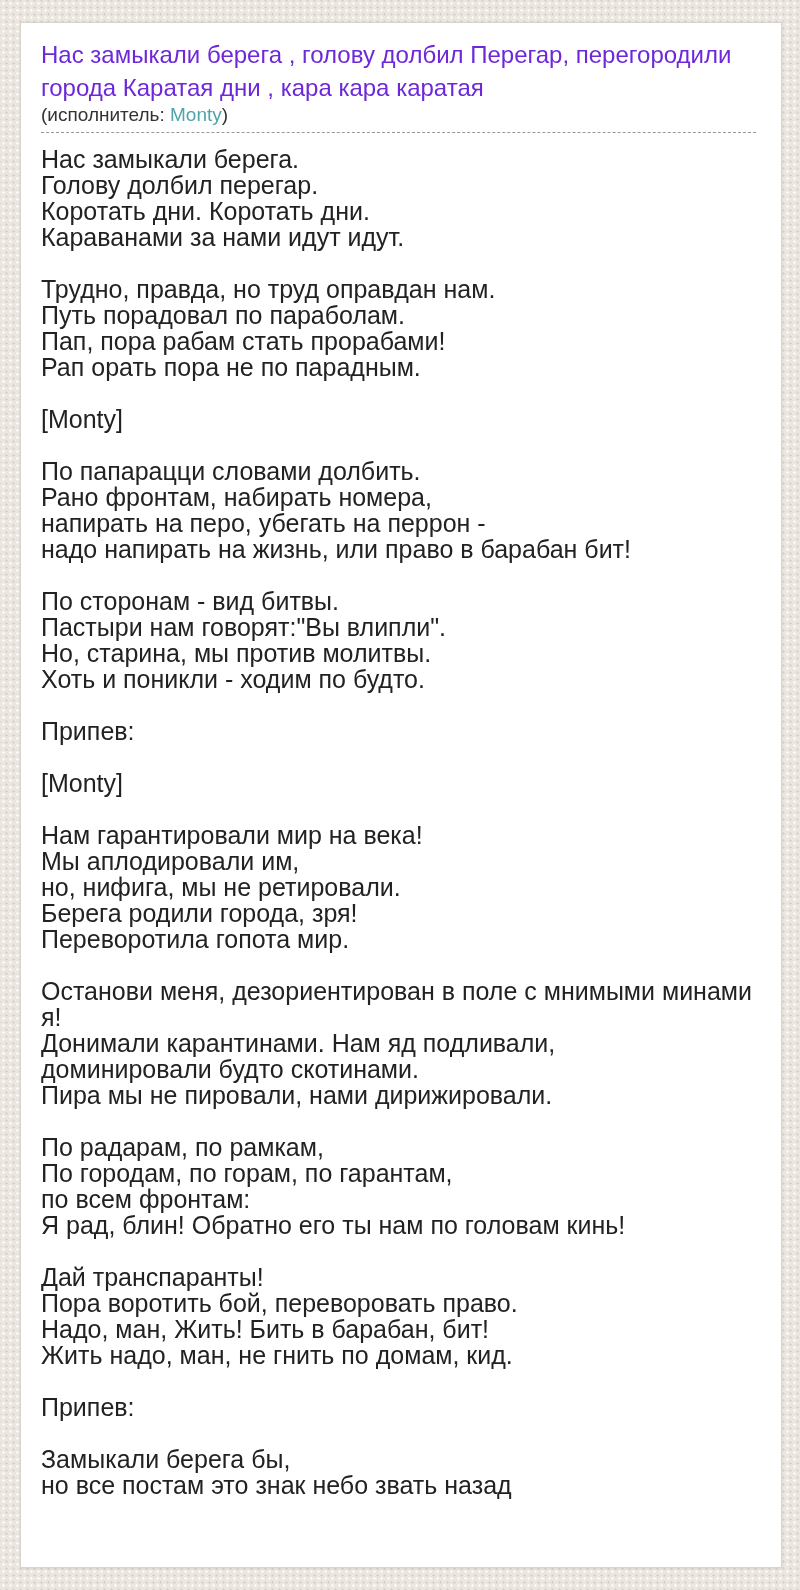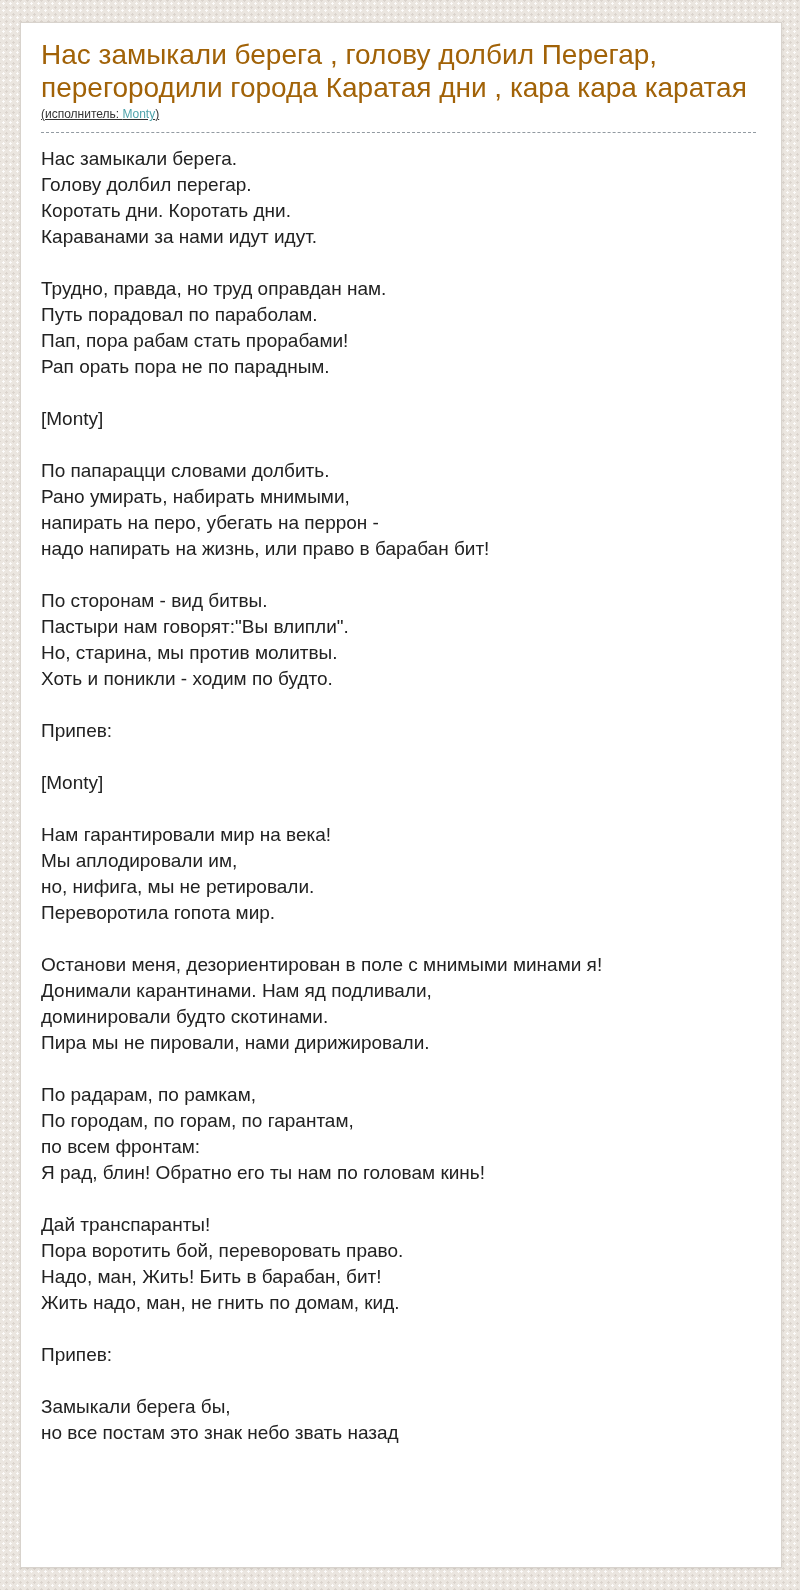--- a/index.html
+++ b/index.html
@@ -22,45 +22,44 @@
 
   .card {
     background: #ffffff;
     border: 1px solid #d8d3cd;
     box-shadow: 0 1px 3px rgba(0,0,0,0.07);
     min-height: 1546px;
     padding: 15px 25px 30px 20px;
   }
 
   h1.song-title {
-    font-size: 28px;
+    font-size: 24px;
     line-height: 33px;
     font-weight: 400;
-    color: #a16207;
+    color: #6d28d9;
     margin: 0;
   }
 
   .artist-line {
-    font-size: 12px;
+    font-size: 19px;
     line-height: 21px;
     color: #333333;
     padding-bottom: 7px;
     border-bottom: 1px dashed #929aa1;
-    text-decoration: underline;
   }
 
   .artist-link {
     color: #4fa3ab;
     text-decoration: none;
     cursor: pointer;
   }
 
   .lyrics {
     margin-top: 13px;
-    font-size: 19px;
+    font-size: 25px;
     line-height: 26px;
     color: #222222;
   }
 
   .lyric-line { min-height: 26px; white-space: pre-wrap; }
 </style>
 </head>
 <body>
 
 <div class="card">
@@ -78,36 +77,37 @@
       <div class="lyric-line">Караванами за нами идут идут.</div>
       <div class="lyric-line">&nbsp;</div>
       <div class="lyric-line">Трудно, правда, но труд оправдан нам.</div>
       <div class="lyric-line">Путь порадовал по параболам.</div>
       <div class="lyric-line">Пап, пора рабам стать прорабами!</div>
       <div class="lyric-line">Рап орать пора не по парадным.</div>
       <div class="lyric-line">&nbsp;</div>
       <div class="lyric-line">[Monty]</div>
       <div class="lyric-line">&nbsp;</div>
       <div class="lyric-line">По папарацци словами долбить.</div>
-      <div class="lyric-line">Рано умирать, набирать мнимыми,</div>
+      <div class="lyric-line">Рано фронтам, набирать номера,</div>
       <div class="lyric-line">напирать на перо, убегать на перрон -</div>
       <div class="lyric-line">надо напирать на жизнь, или право в барабан бит!</div>
       <div class="lyric-line">&nbsp;</div>
       <div class="lyric-line">По сторонам - вид битвы.</div>
       <div class="lyric-line">Пастыри нам говорят:"Вы влипли".</div>
       <div class="lyric-line">Но, старина, мы против молитвы.</div>
       <div class="lyric-line">Хоть и поникли - ходим по будто.</div>
       <div class="lyric-line">&nbsp;</div>
       <div class="lyric-line">Припев:</div>
       <div class="lyric-line">&nbsp;</div>
       <div class="lyric-line">[Monty]</div>
       <div class="lyric-line">&nbsp;</div>
       <div class="lyric-line">Нам гарантировали мир на века!</div>
       <div class="lyric-line">Мы аплодировали им,</div>
       <div class="lyric-line">но, нифига, мы не ретировали.</div>
+      <div class="lyric-line">Берега родили города, зря!</div>
       <div class="lyric-line">Переворотила гопота мир.</div>
       <div class="lyric-line">&nbsp;</div>
       <div class="lyric-line">Останови меня, дезориентирован в поле с мнимыми минами я!</div>
       <div class="lyric-line">Донимали карантинами. Нам яд подливали,</div>
       <div class="lyric-line">доминировали будто скотинами.</div>
       <div class="lyric-line">Пира мы не пировали, нами дирижировали.</div>
       <div class="lyric-line">&nbsp;</div>
       <div class="lyric-line">По радарам, по рамкам,</div>
       <div class="lyric-line">По городам, по горам, по гарантам,</div>
       <div class="lyric-line">по всем фронтам:</div>

